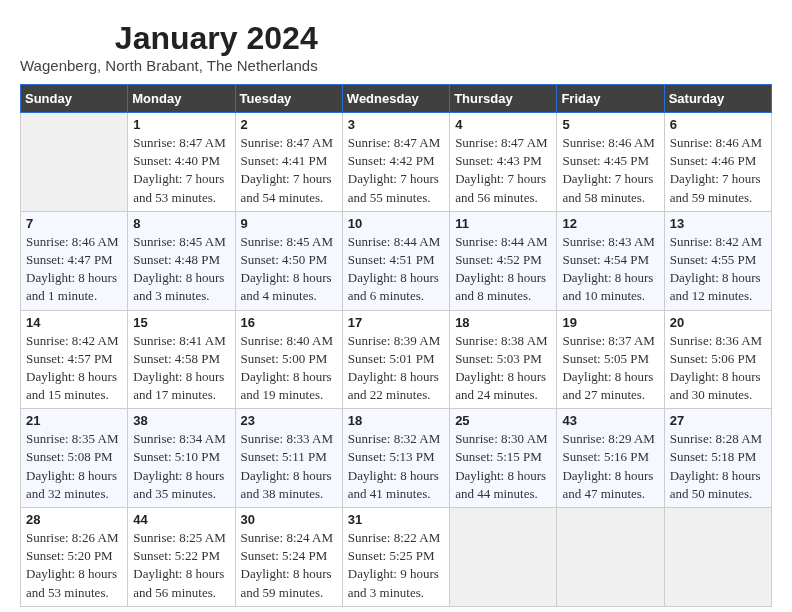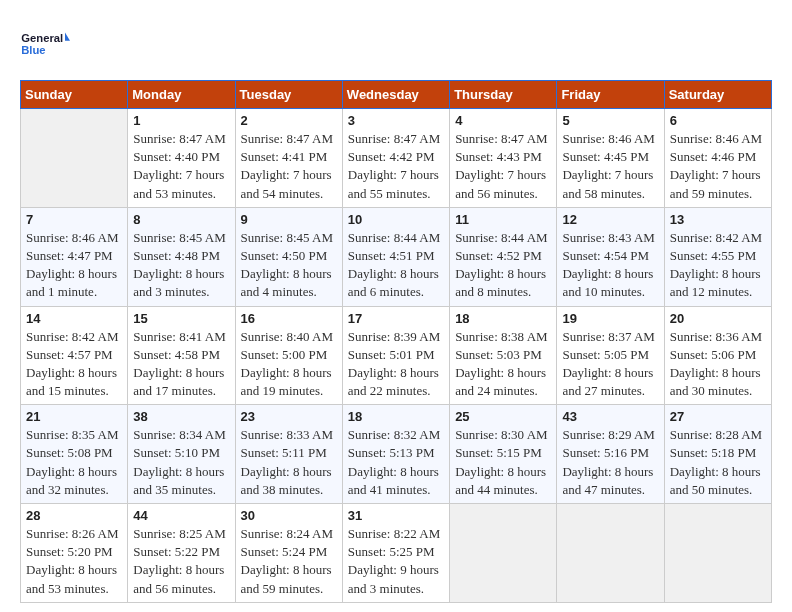--- a/index.html
+++ b/index.html
@@ -31,21 +31,21 @@
     .location {
       font-size: 15px;
       color: #444;
     }
     table {
       width: 100%;
       border-collapse: collapse;
       font-size: 11px;
     }
     thead tr th {
-      background-color: #c2410c;
+      background-color: #404040;
       color: #fff;
       padding: 6px 4px;
       text-align: left;
       font-size: 13px;
       font-weight: bold;
       border: 1px solid #2a6dd9;
     }
     tbody tr td {
       border: 1px solid #ccc;
       padding: 4px 5px;
@@ -76,27 +76,23 @@
       background-color: #f5f8ff;
     }
     .empty-cell {
       background-color: #f0f0f0 !important;
     }
   </style>
 </head>
 <body>
 
 <div class="header">
-  <div class="logo">
-    <svg width="50" height="50" viewBox="0 0 80 50">
-      <rect x="0" y="0" width="80" height="50" fill="white"></rect>
-      <text x="2" y="20" font-size="18" font-weight="bold" font-family="Arial" fill="#1a1a2e">General</text>
-      <text x="2" y="40" font-size="18" font-weight="bold" font-family="Arial" fill="#2a6dd9">Blue</text>
-      <polygon points="72,5 80,18 72,18" fill="#2a6dd9"></polygon>
-    </svg>
+  <div class="title-section">
+    <div class="month-title">January 2024</div>
+    <div class="location">Wagenberg, North Brabant, The Netherlands</div>
   </div>
 </div>
 
 <table>
   <thead>
     <tr>
     <th>Sunday</th>
         <th>Monday</th>
         <th>Tuesday</th>
         <th>Wednesday</th>

